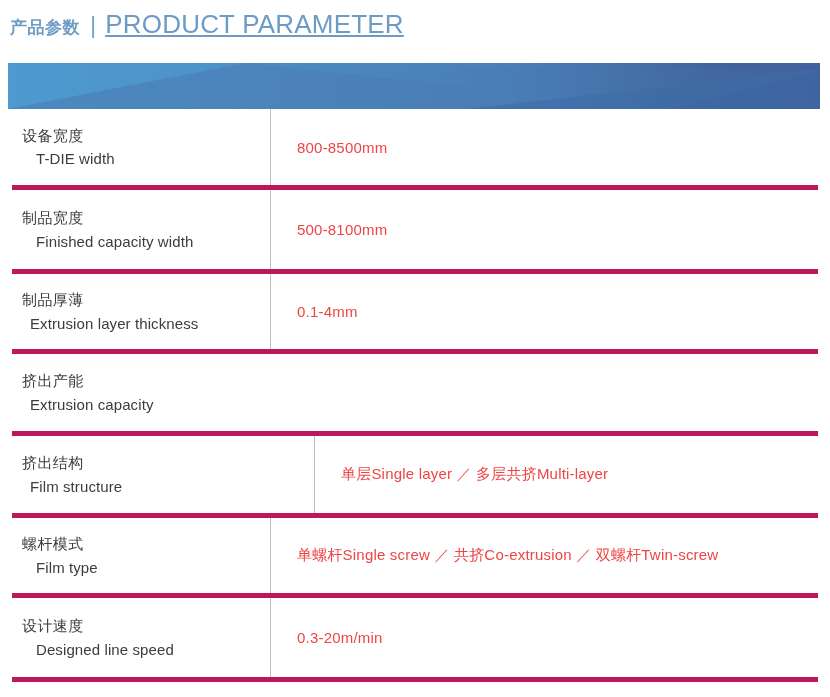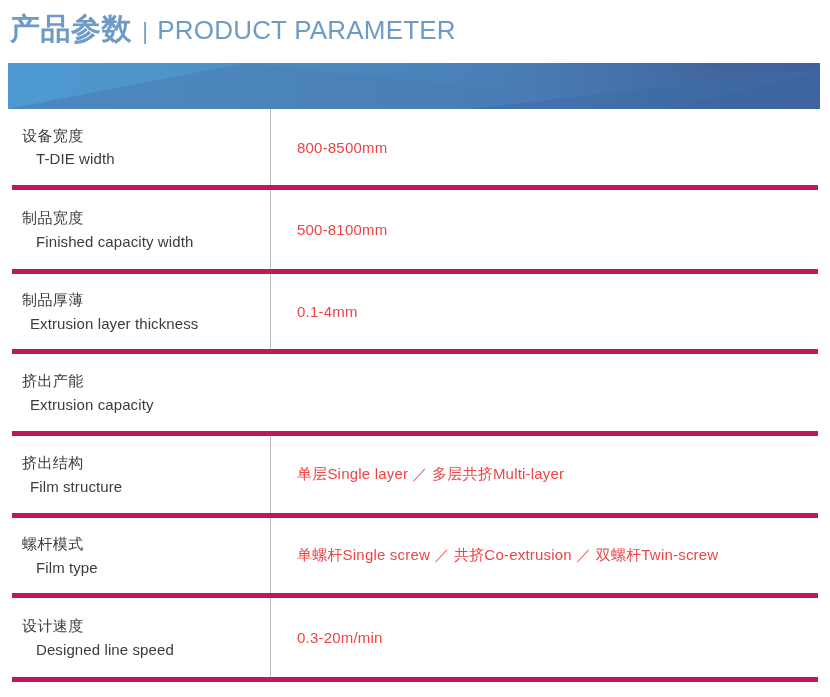--- a/index.html
+++ b/index.html
@@ -24,36 +24,37 @@
   .title-bar {
     position: absolute;
     left: 10px;
     top: 9px;
     height: 36px;
     display: flex;
     align-items: baseline;
     white-space: nowrap;
   }
   .title-cn {
-    font-size: 30px;
+    font-size: 17px;
     font-weight: bold;
     color: #6e9bc5;
     letter-spacing: 0.5px;
   }
   .title-sep {
     font-size: 24px;
     font-weight: normal;
     color: #7ba3c9;
     margin: 0 9px 0 10px;
   }
   .title-en {
     font-size: 26px;
     font-weight: normal;
     color: #6e9bc5;
     letter-spacing: 0.2px;
+    text-decoration: underline;
   }
 
   
   .banner {
     position: absolute;
     left: 8px;
     top: 63px;
     width: 812px;
     height: 46px;
     overflow: hidden;
@@ -116,21 +117,21 @@
     font-size: 15px;
     color: #ef4444;
     letter-spacing: 0.2px;
     white-space: nowrap;
   }
 
   .r0 { height: 81px; }
   .r1 { height: 84px; }
   .r2 { height: 80px; }
   .r3 { height: 82px; }
-  .r4 { height: 82px; }
+  .r4 { height: 82px; gap: 44px; }
   .r5 { height: 80px; }
   .r6 { height: 84px; }
 </style>
 </head>
 <body>
 
 <div class="page">
 
   <div class="title-bar">
     <span class="title-cn">产品参数</span>

